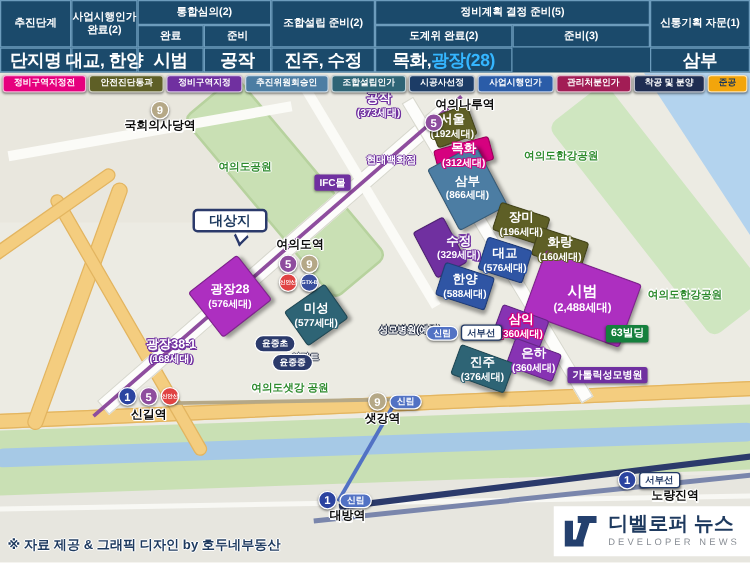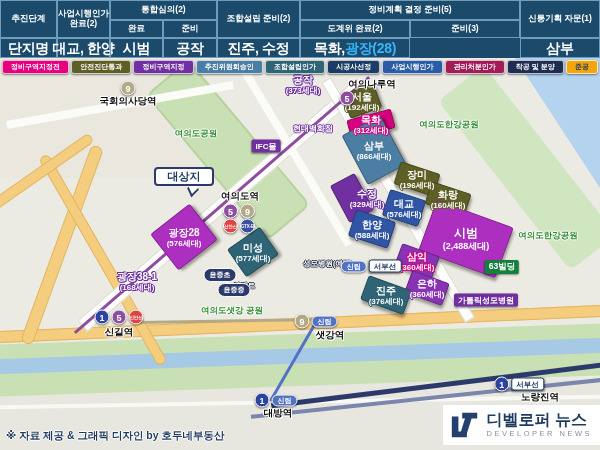--- a/index.html
+++ b/index.html
@@ -196,21 +196,21 @@
         <div class="lm nbox" style="left: 502px; top: 267px;">63빌딩</div>
         <div class="lm pbox" style="left: 486px; top: 300px;">가톨릭성모병원</div>
         <div class="lm od" style="left: 244px; top: 286px;">이마트</div>
         <div class="lm od" style="left: 328px; top: 264px;">성모병원(예정)</div>
         <div class="lm npill" style="left: 220px; top: 275px;">윤중초</div>
         <div class="lm npill" style="left: 234px; top: 290px;">윤중중</div>
         <div class="lm st" style="left: 128px; top: 101px;">국회의사당역</div>
         <div class="lm st" style="left: 372px; top: 84px;">여의나루역</div>
         <div class="lm st" style="left: 240px; top: 196px;">여의도역</div>
         <div class="lm st" style="left: 119px; top: 332px;">신길역</div>
-        <div class="lm st" style="left: 324px; top: 335px; padding-left: 12px;">샛강역</div>
+        <div class="lm st" style="left: 300px; top: 335px; padding-left: 12px;">샛강역</div>
         <div class="lm st" style="left: 278px; top: 413px;">대방역</div>
         <div class="lm st" style="left: 540px; top: 397px;">노량진역</div>
         <div class="bcl" style="left: 128px; top: 88px;">
           <div class="bg-c" style="background: rgb(181, 168, 135);">9</div>
         </div>
         <div class="bcl" style="left: 347px; top: 98px;">
           <div class="bg-c" style="background: rgb(142, 77, 158);">5</div>
         </div>
         <div class="bcl" style="left: 239px; top: 211px;">
           <div class="bg-c" style="background: rgb(142, 77, 158);">5</div>

